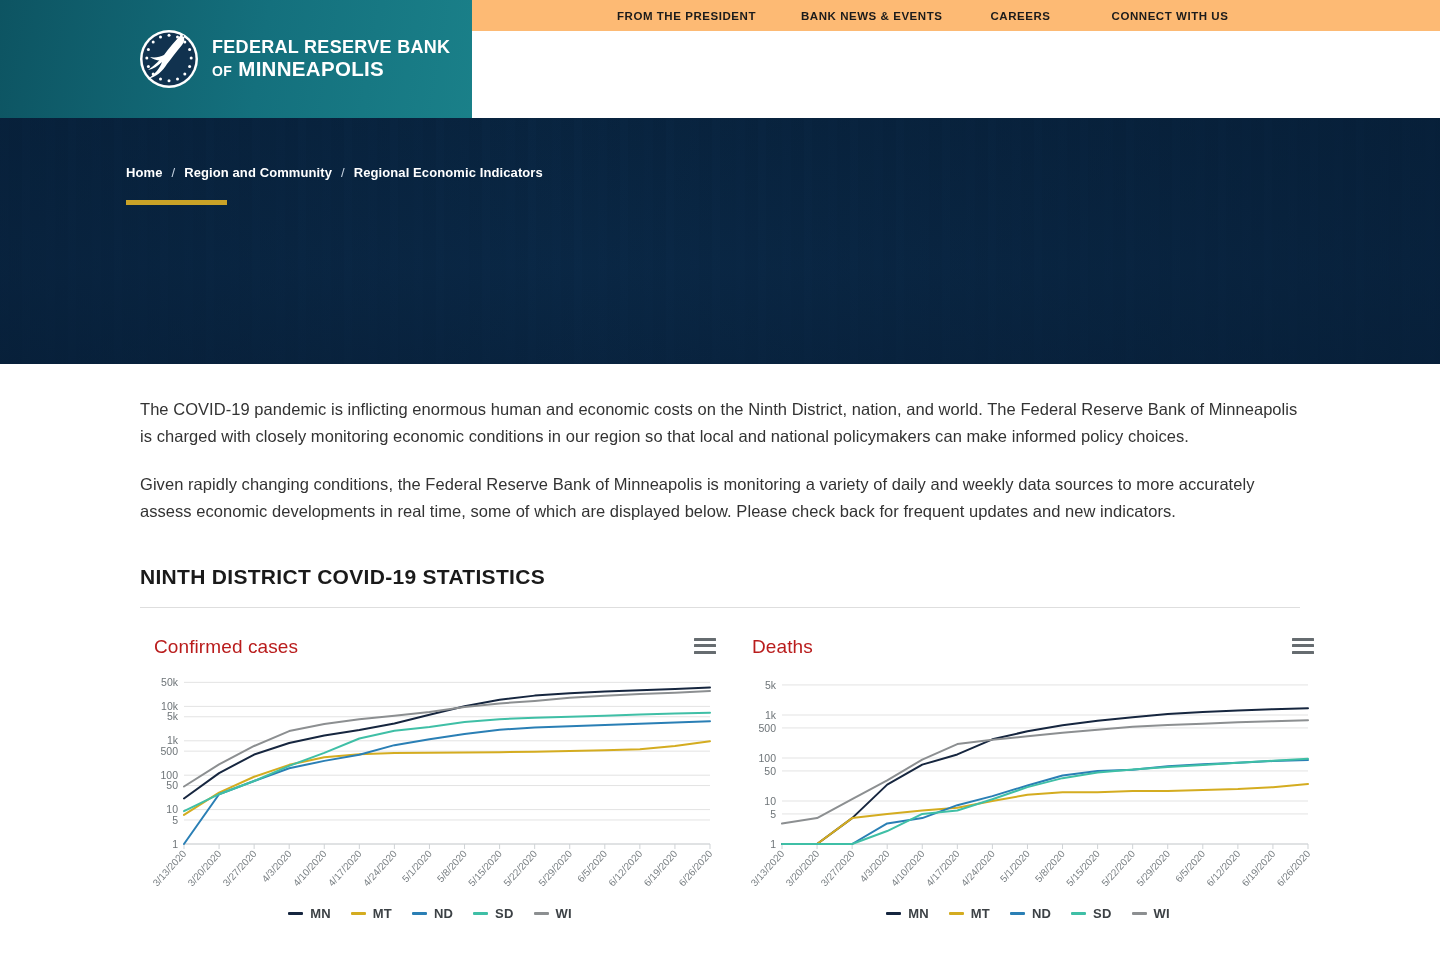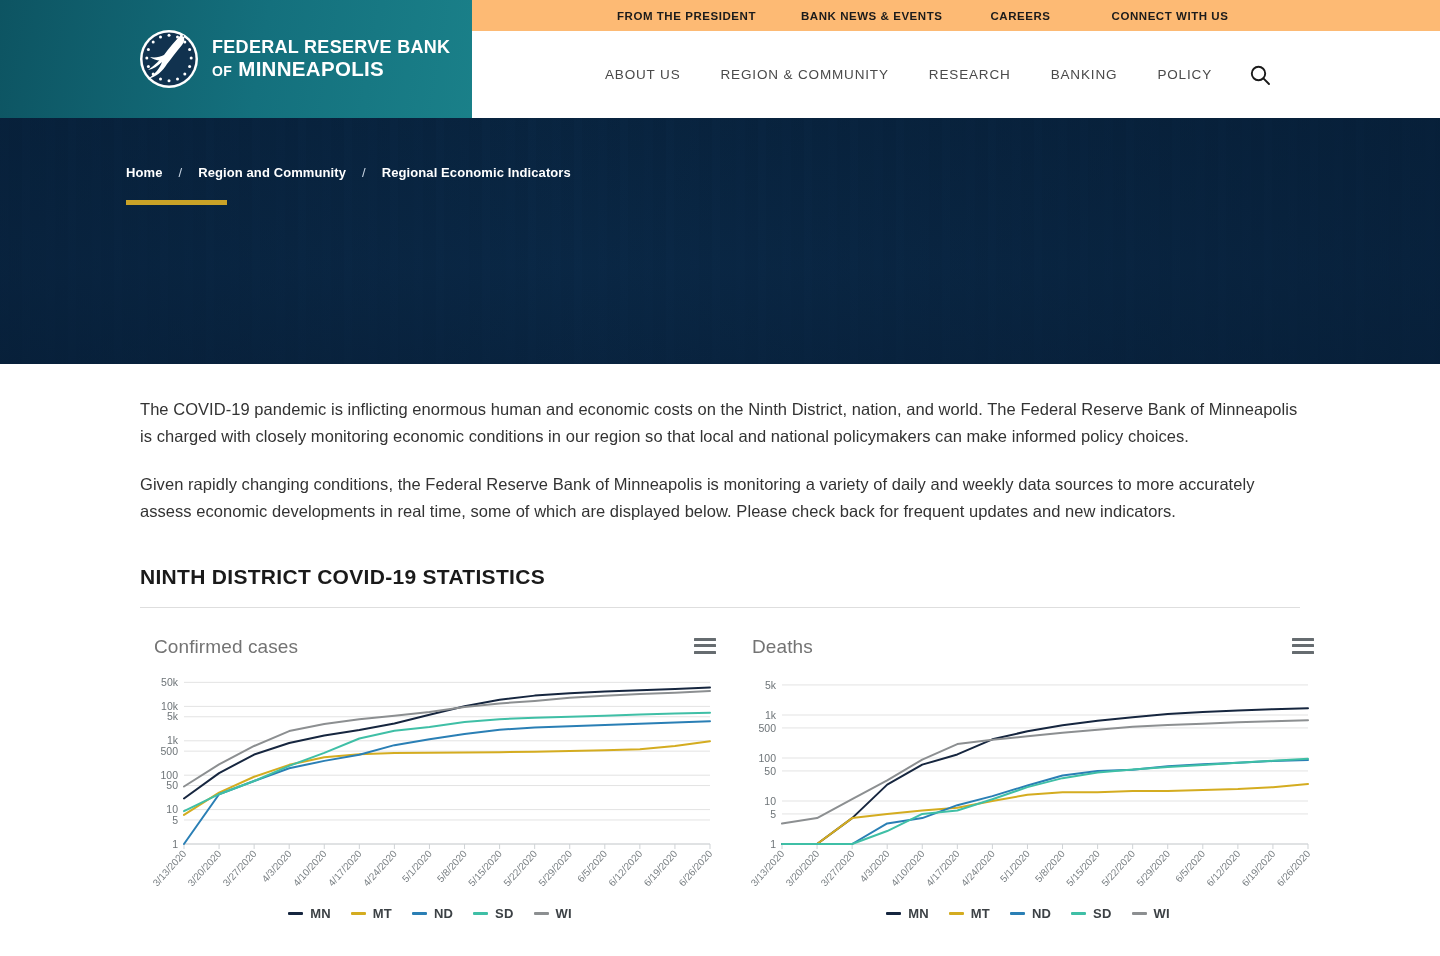--- a/index.html
+++ b/index.html
@@ -65,21 +65,21 @@
       linear-gradient(180deg, rgba(8,35,62,0.90) 0%, rgba(10,40,70,0.93) 60%, rgba(9,36,64,0.96) 100%),
       repeating-linear-gradient(90deg, #16406b 0px, #16406b 9px, #0f3356 9px, #0f3356 22px, #1b4a78 22px, #1b4a78 30px, #123a5e 30px, #123a5e 46px),
       repeating-linear-gradient(180deg, rgba(255,255,255,0.035) 0px, rgba(255,255,255,0.035) 3px, transparent 3px, transparent 11px);
   }
   .hero-photo::after {
     content:""; position:absolute; inset:0;
     background:
       linear-gradient(75deg, rgba(6,28,52,0.55) 0%, rgba(6,28,52,0.15) 40%, rgba(6,28,52,0.6) 100%);
   }
   .hero-content { position: absolute; left: 126px; top: 0; width: 1200px; }
-  .breadcrumb { display: flex; align-items: center; padding-top: 47px; gap: 7px; }
+  .breadcrumb { display: flex; align-items: center; padding-top: 47px; }
   .crumb {
     font-size: 13px; color: #ffffff; font-weight: 700; text-decoration: none;
     letter-spacing: 0.1px;
   }
   .crumb-sep { font-size: 13px; color: #c9d6e4; margin: 0 9px; font-weight: 400; }
   .hero-title {
     margin-top: 34px; font-size: 39px; font-weight: 400; color: #ffffff;
     letter-spacing: -0.2px; line-height: 1.15;
   }
   .hero-rule { margin-top: 20px; width: 101px; height: 5px; background: #c9a227; }
@@ -99,21 +99,21 @@
     margin-top: 40px; font-size: 21px; font-weight: 700; color: #1a1a1a;
     letter-spacing: 0.3px; text-transform: uppercase;
   }
   .section-rule { margin-top: 18px; height: 1px; background: #dedede; width: 100%; }
 
   
   .charts { display: flex; margin-top: 28px; gap: 18px; }
   .chart-card { position: relative; width: 580px; height: 330px; }
   .chart-head { display: flex; align-items: flex-start; justify-content: space-between; }
   .chart-title {
-    font-size: 19px; color: #737373; font-weight: 400; letter-spacing: 0.1px;
+    font-size: 19px; color: #b91c1c; font-weight: 400; letter-spacing: 0.1px;
     padding-left: 14px;
   }
   .ctx-btn {
     width: 22px; height: 20px; background: none; border: none; cursor: pointer;
     display: flex; flex-direction: column; justify-content: space-between;
     padding: 2px 0; margin-right: 4px;
   }
   .ctx-btn span { display: block; height: 3px; background: #666c70; border-radius: 0.5px; }
 
   .plot { position: relative; width: 580px; height: 232px; margin-top: 8px; }
@@ -169,33 +169,20 @@
     </div>
   </div>
 
   <div class="util-bar">
     <a class="util-link" href="#">FROM THE PRESIDENT</a>
     <a class="util-link" href="#">BANK NEWS &amp; EVENTS</a>
     <a class="util-link" href="#">CAREERS</a>
     <a class="util-link" href="#">CONNECT WITH US</a>
   </div>
 
-  <nav class="main-nav">
-    <a class="nav-link" href="#">ABOUT US</a>
-    <a class="nav-link" href="#">REGION &amp; COMMUNITY</a>
-    <a class="nav-link" href="#">RESEARCH</a>
-    <a class="nav-link" href="#">BANKING</a>
-    <a class="nav-link" href="#">POLICY</a>
-    <button class="search-btn">
-      <svg width="22" height="22" viewBox="0 0 22 22">
-        <circle cx="9.5" cy="9.5" r="6.7" fill="none" stroke="#1a1a1a" stroke-width="1.9"></circle>
-        <line x1="14.4" y1="14.4" x2="20" y2="20" stroke="#1a1a1a" stroke-width="1.9" stroke-linecap="round"></line>
-      </svg>
-    </button>
-  </nav>
 </div>
 
 <div class="hero">
   <div class="hero-photo"></div>
   <div class="hero-content">
     <div class="breadcrumb">
       <a class="crumb" href="#">Home</a>
       <span class="crumb-sep">/</span>
       <a class="crumb" href="#">Region and Community</a>
       <span class="crumb-sep">/</span>

